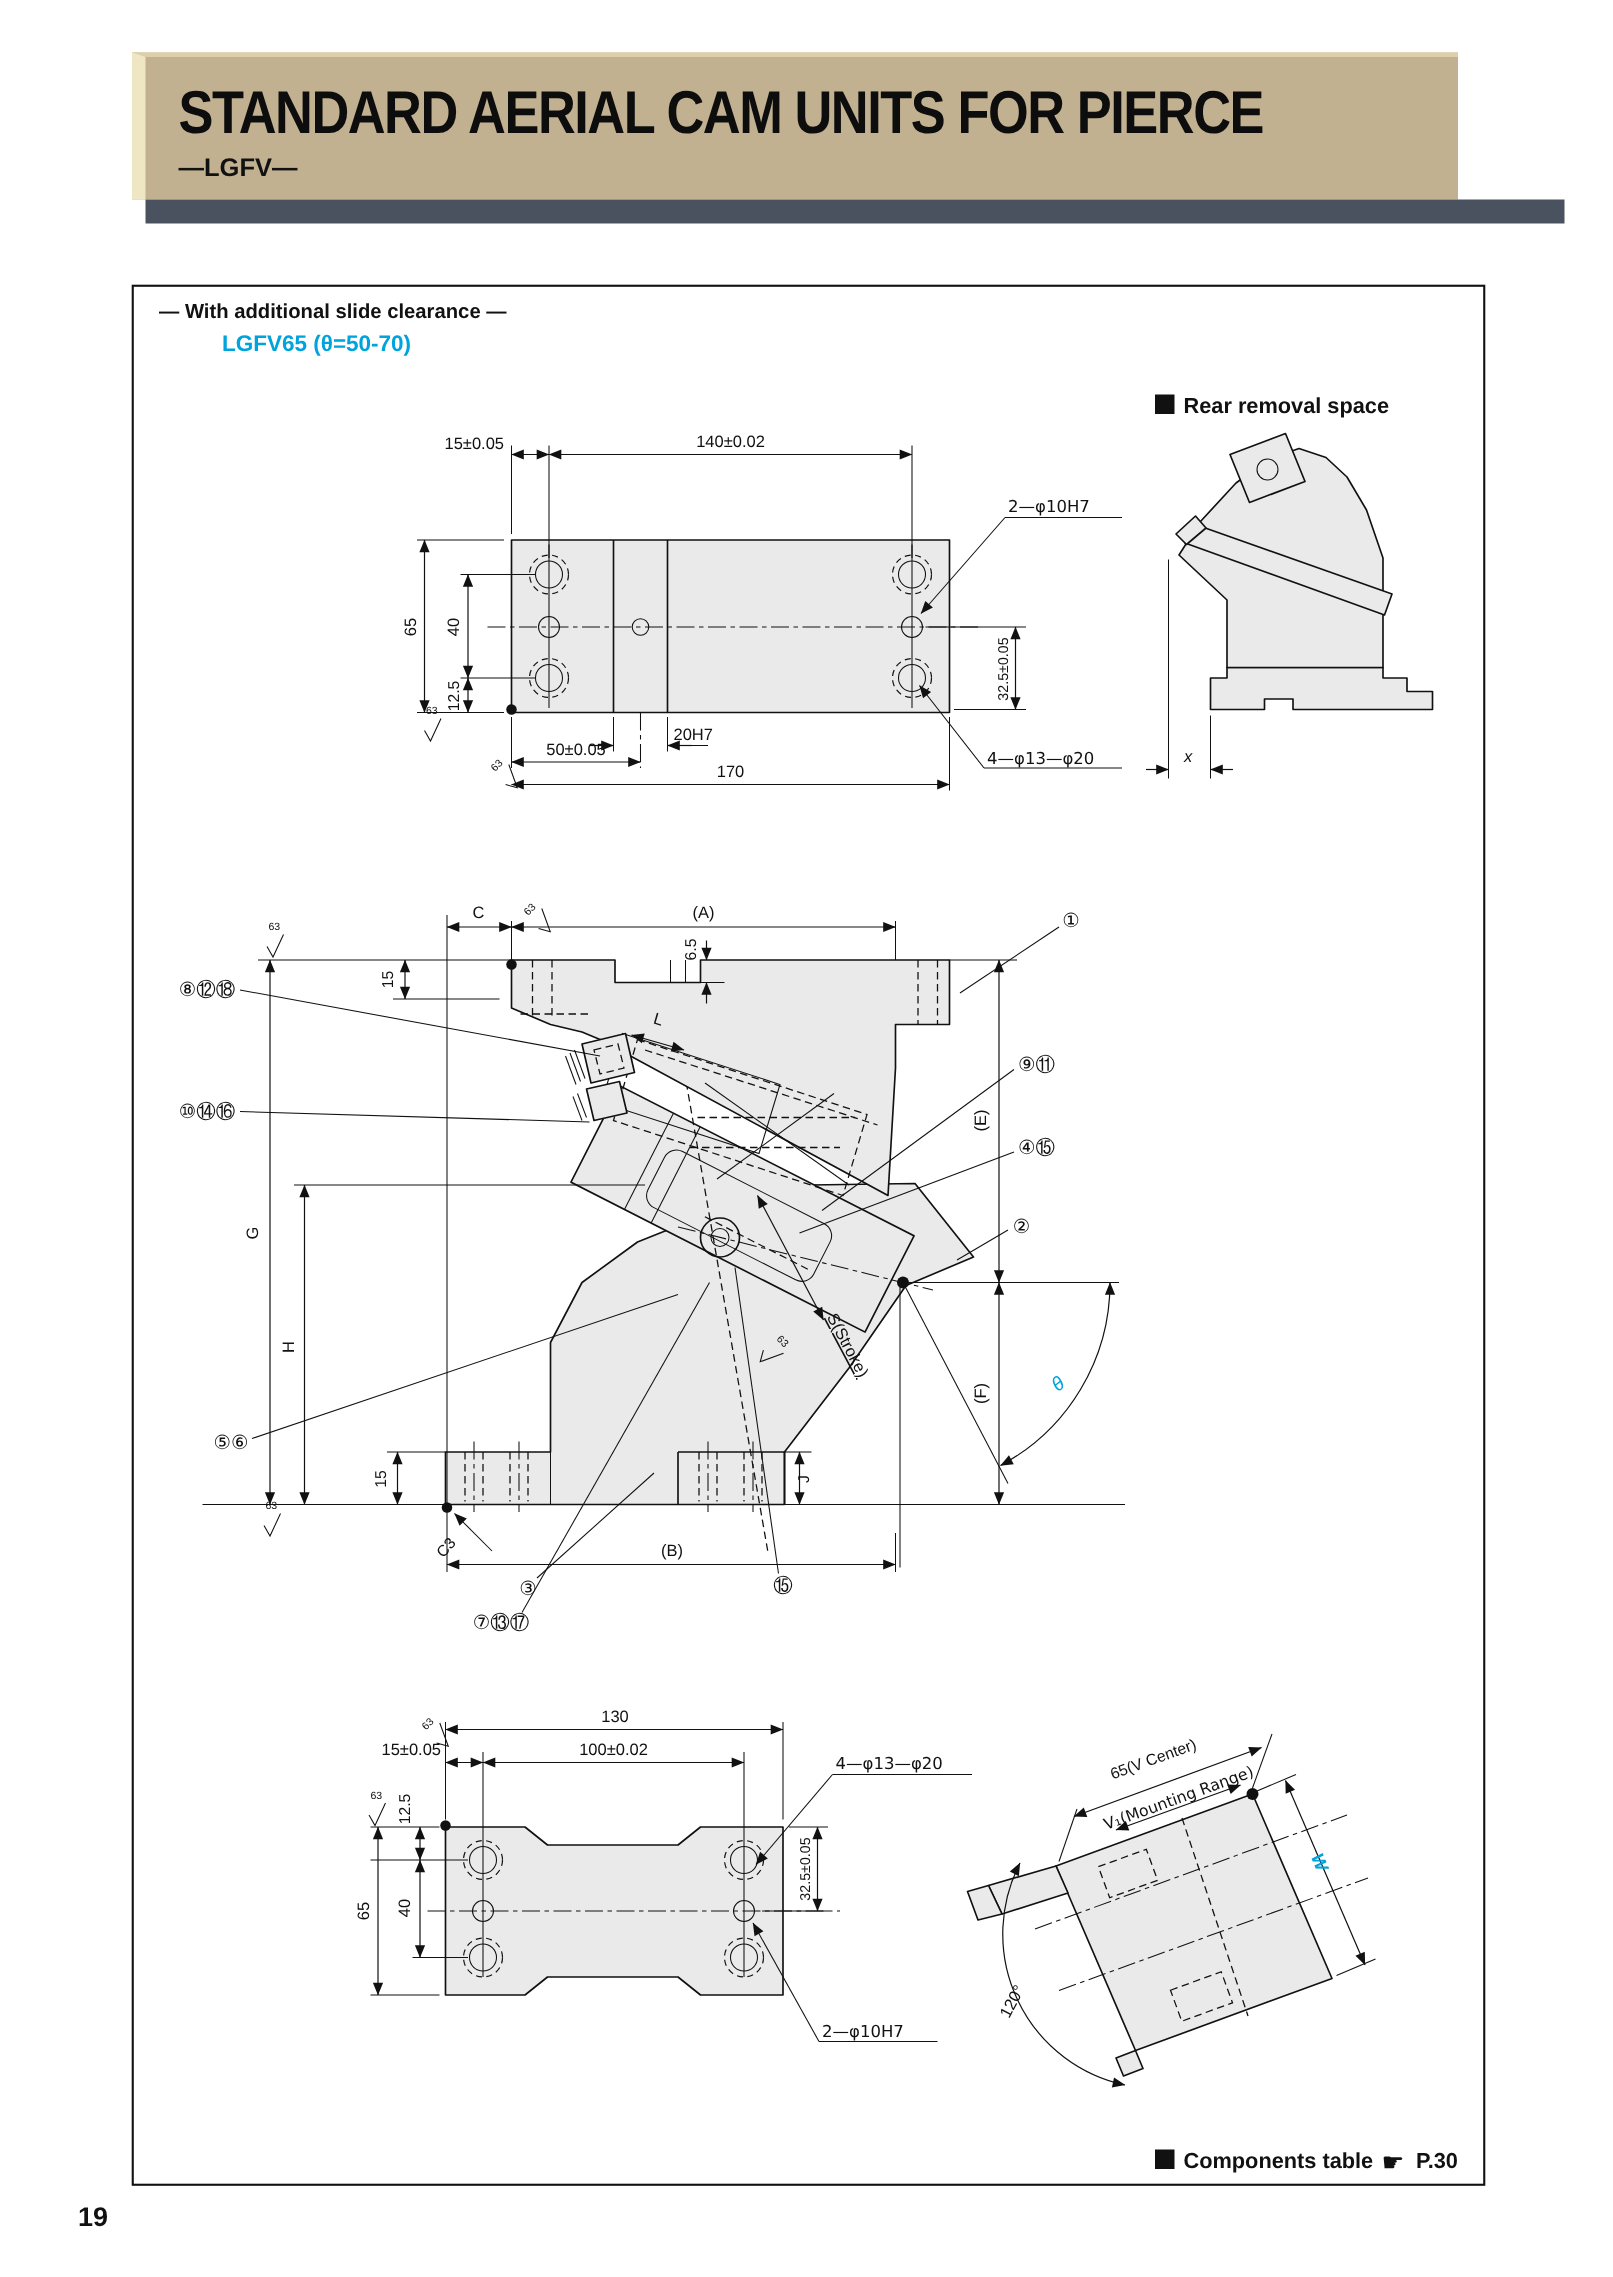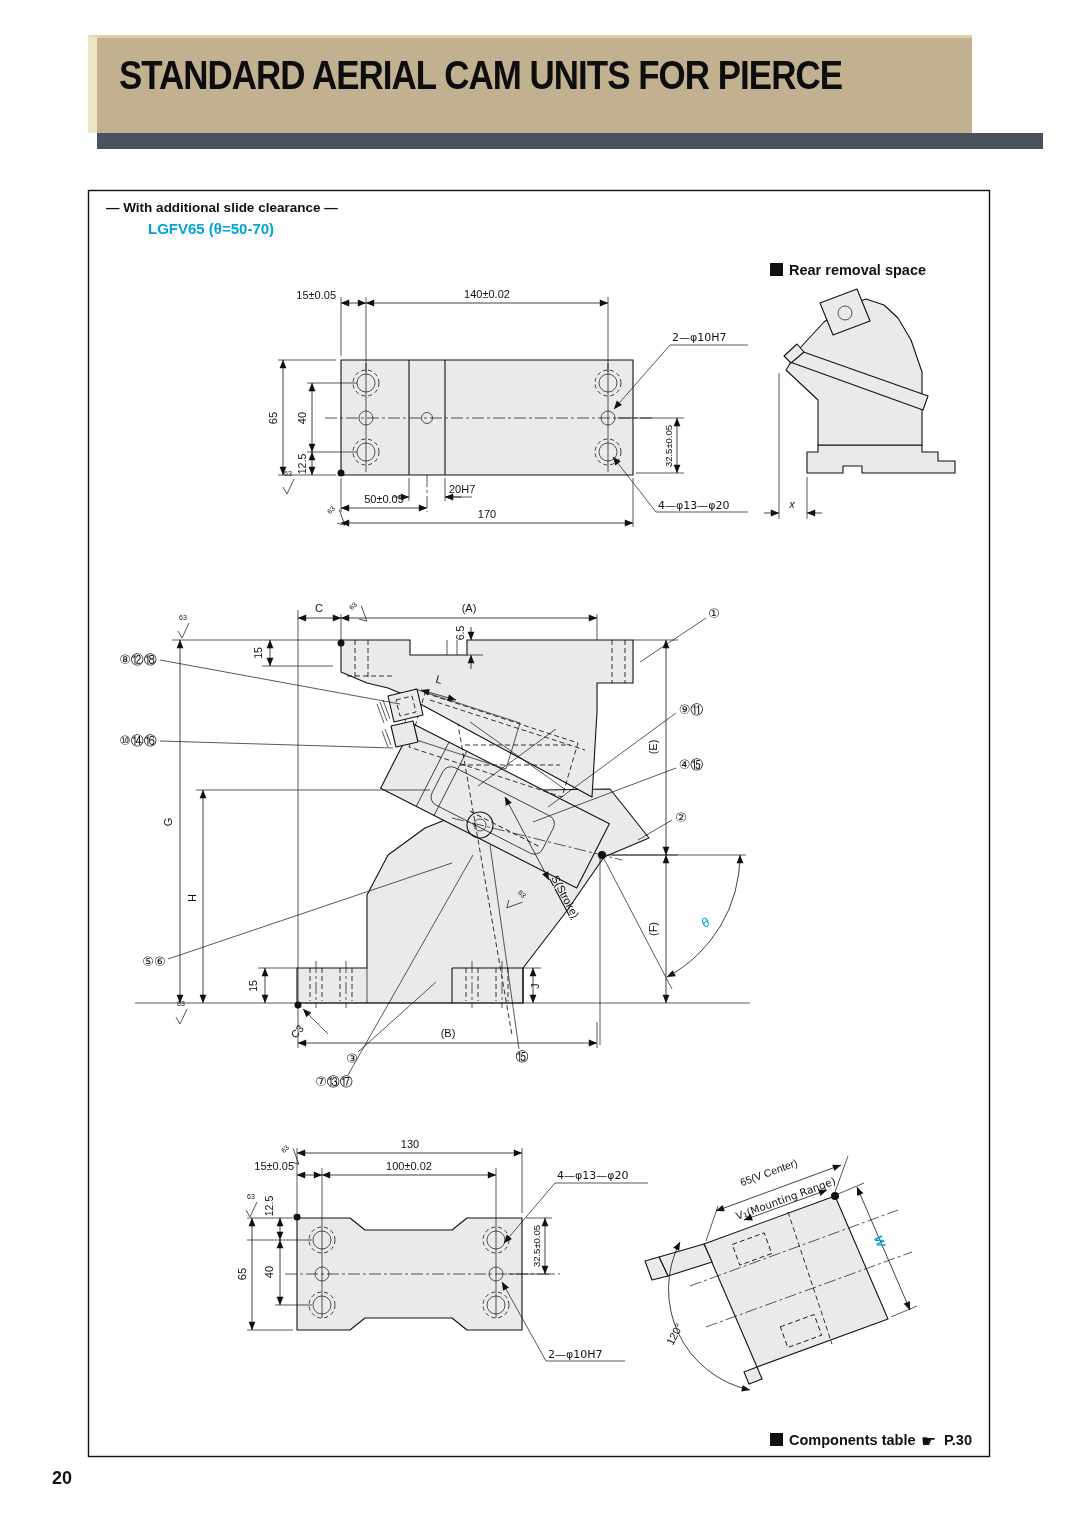--- a/index.html
+++ b/index.html
@@ -31,23 +31,24 @@
   .cy{fill:var(--accent)}
   .fz{font-size:7px}
   .dot{fill:#111;stroke:none}
   .h14{font-size:14.5px;font-weight:bold}
 </style>
 </head>
 <body>
 
 <div class="banner">
   <h1>STANDARD AERIAL CAM UNITS FOR PIERCE</h1>
+  <div class="sub">—LGFV—</div>
 </div>
 <div class="darkbar"></div>
-<div class="pagenum">20</div>
+<div class="pagenum">19</div>
 
 <svg width="1075" height="1518" viewBox="0 0 1075 1518">
   <defs>
     <marker id="arr" viewBox="0 0 10 8" refX="9" refY="4" markerWidth="10" markerHeight="8" markerUnits="userSpaceOnUse" orient="auto-start-reverse">
       <path d="M0.8,0.6 L9.2,4 L0.8,7.4 Z" fill="#111"></path>
     </marker>
   </defs>
 
   <rect x="88.5" y="190.5" width="901" height="1266" fill="#fff" stroke="#111" stroke-width="1.4"></rect>
 

